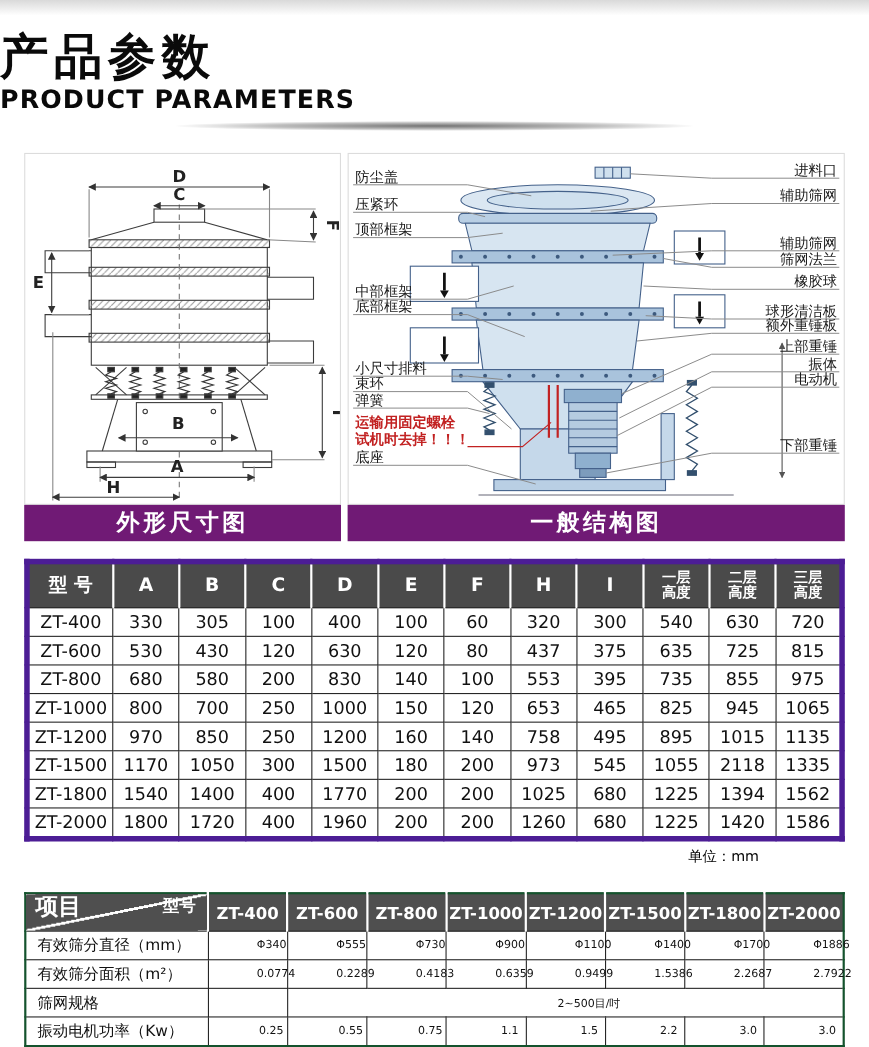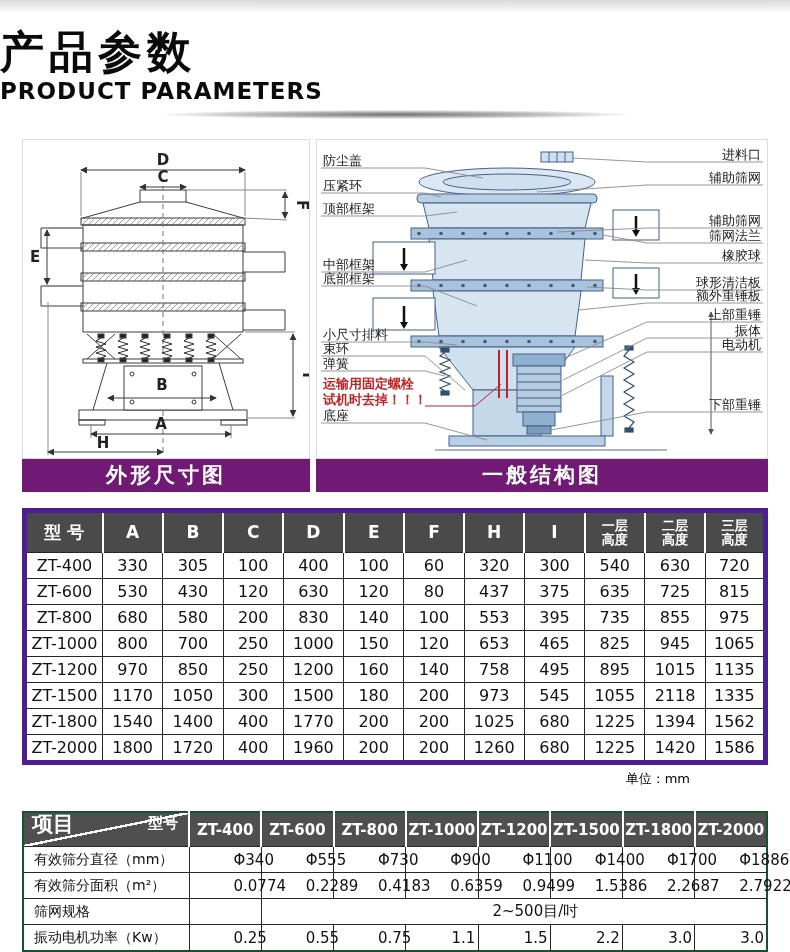--- a/index.html
+++ b/index.html
@@ -38,21 +38,21 @@
     background:#4f4f4f;color:#fff;font-weight:bold;font-size:15px;height:31px;
     border-left:2px solid #fff;vertical-align:middle;}
   #spec-table th.corner{
     border-left:none;position:relative;
     background:
       linear-gradient(to bottom right, rgba(0,0,0,0) calc(50% - 1.2px), #ffffff calc(50% - 1.2px),
         #ffffff calc(50% + 1.2px), rgba(0,0,0,0) calc(50% + 1.2px)),#4f4f4f;}
   #spec-table th.corner .c-top{position:absolute;top:1px;right:10px;font-size:15px;}
   #spec-table th.corner .c-bot{position:absolute;bottom:8px;left:8px;font-size:21px;}
   #spec-table td{
-    border:1px solid #262626;text-align:center;font-size:15px;height:23px;color:#111;background:#fff;padding-left:44px;}
+    border:1px solid #262626;text-align:center;font-size:10px;height:23px;color:#111;background:#fff;padding-left:44px;}
   #spec-table td.rowlabel{text-align:left;padding-left:10px;font-size:14px;}
   #spec-table col.label{width:166px;}
   svg text{font-family:"DejaVu Sans","Liberation Sans",sans-serif;}
 </style>
 </head>
 <body>
 
 <div class="top-fade"></div>
 
 <div class="hdr">

